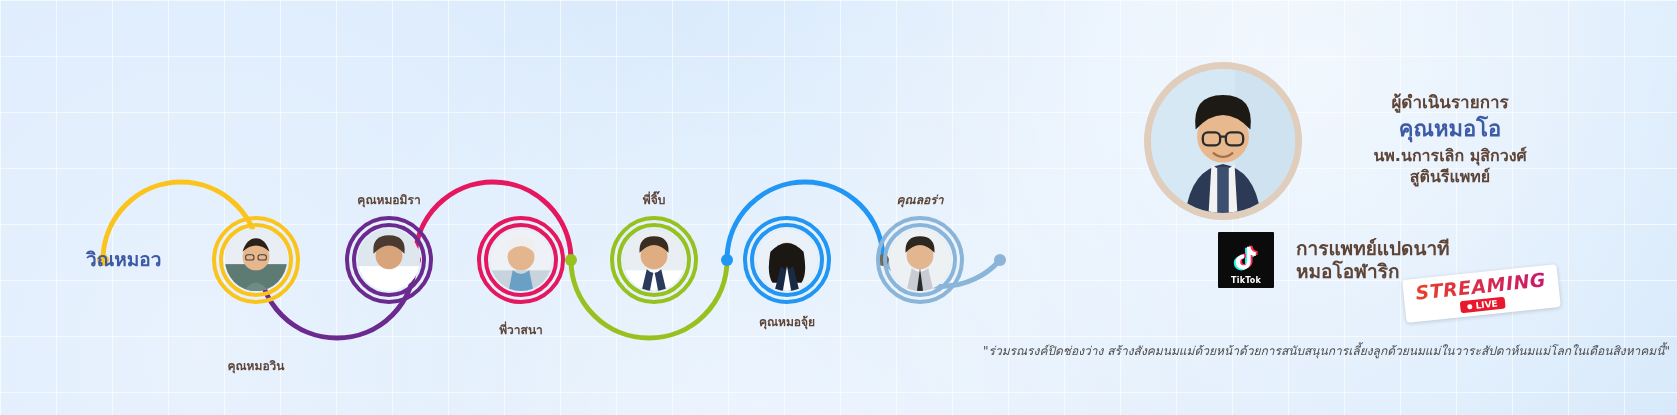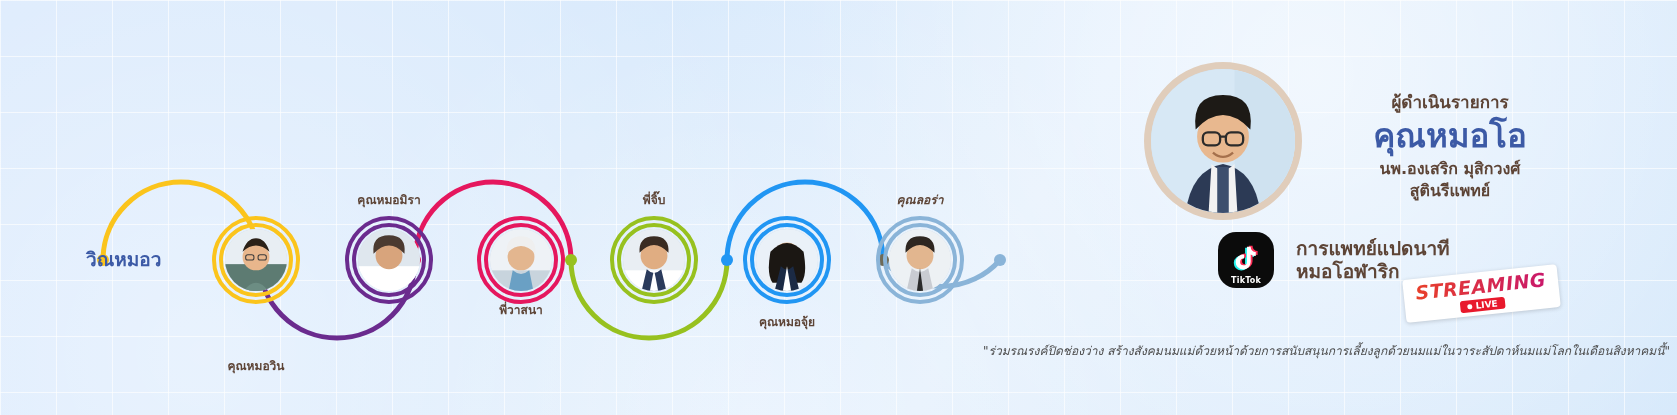--- a/index.html
+++ b/index.html
@@ -71,28 +71,28 @@
   }
 
   
   .host-photo{
     position:absolute; left:1144px; top:62px; width:158px; height:158px; border-radius:50%;
     border:7px solid #e0cdbb; overflow:hidden; background:#cfe0ee; z-index:5;
   }
   .host-photo svg{width:100%;height:100%;display:block;}
   .host-text{position:absolute; left:1305px; top:88px; width:290px; text-align:center; z-index:6;}
   .host-role{font-size:17px; color:#5d4436; font-weight:bold;}
-  .host-name{font-size:33px; color:#3c5aa6; font-weight:bold; line-height:1.25;}
+  .host-name{font-size:22px; color:#3c5aa6; font-weight:bold; line-height:1.25;}
   .host-full{font-size:16px; color:#5d4436; font-weight:bold; line-height:1.35; margin-top:2px;}
   .host-spec{font-size:16px; color:#5d4436; font-weight:bold; line-height:1.35;}
 
   
   .tiktok-row{position:absolute; left:1218px; top:232px; display:flex; align-items:center; gap:14px; z-index:6;}
   .tiktok-badge{
-    width:56px;height:56px;border-radius:18px;background:#0b0b0b;position:relative;
+    width:56px;height:56px;border-radius:1px;background:#0b0b0b;position:relative;
     display:flex;align-items:center;justify-content:center;flex-direction:column;
   }
   .tiktok-badge .tt-note{position:relative;width:30px;height:30px;margin-top:-4px;}
   .tiktok-badge .tt-label{
     position:absolute;bottom:3px;left:0;right:0;text-align:center;color:#fff;font-size:8px;font-weight:bold;letter-spacing:.2px;
   }
   .tiktok-text{font-size:19px;font-weight:bold;color:#5d4436;line-height:1.2;margin-left:8px;}
 
   .streaming-badge{
     position:absolute; left:1404px; top:272px; transform:rotate(-6deg); z-index:7;
@@ -182,21 +182,21 @@
     <div class="photo">
       <svg viewBox="0 0 60 60">
           <rect width="60" height="60" fill="#eef2f6"></rect>
         <rect x="0" y="40" width="60" height="20" fill="#c8d4dd"></rect>
         <circle cx="30" cy="27" r="13" fill="#e3b68f"></circle>
         <path d="M16 24 q14 -15 28 0 q1 -17 -14 -17 q-15 0 -14 17z" fill="#efefef"></path>
         <path d="M22 40 q8 7 16 0 l4 20 h-24z" fill="#6aa0c4"></path>
       </svg>
     </div>
   </div>
-  <div class="cap" style="left:521px; top:300px;">พี่วาสนา</div>
+  <div class="cap" style="left:521px; top:320px;">พี่วาสนา</div>
 
   <div class="avatar" style="left:654px; top:260px; width:88px; height:88px; color:#97c11f;">
     <div class="ring-outer"></div>
     <div class="ring-inner"></div>
     <div class="photo">
       <svg viewBox="0 0 60 60">
           <rect width="60" height="60" fill="#e9eef3"></rect>
         <rect x="0" y="40" width="60" height="20" fill="#ffffff"></rect>
         <circle cx="30" cy="26" r="13" fill="#e0ad82"></circle>
         <path d="M16 23 q14 -15 28 0 q1 -16 -14 -16 q-15 0 -14 16z" fill="#3b2c22"></path>
@@ -249,21 +249,21 @@
       <rect x="36" y="44" width="12" height="9" rx="3.5" fill="none" stroke="#2b2b2b" stroke-width="1.6"></rect>
       <rect x="52" y="44" width="12" height="9" rx="3.5" fill="none" stroke="#2b2b2b" stroke-width="1.6"></rect>
       <line x1="48" y1="47" x2="52" y2="47" stroke="#2b2b2b" stroke-width="1.6"></line>
       <path d="M43 58 q7 6 14 0" fill="none" stroke="#a5704c" stroke-width="1.6"></path>
     </svg>
   </div>
 
   <div class="host-text">
     <div class="host-role">ผู้ดำเนินรายการ</div>
     <div class="host-name">คุณหมอโอ</div>
-    <div class="host-full">นพ.องเสริก มุสิกวงศ์</div>
+    <div class="host-full">นพ.นการเลิก มุสิกวงศ์</div>
     <div class="host-spec">สูตินรีแพทย์</div>
   </div>
 
   <div class="tiktok-row">
     <div class="tiktok-badge">
       <svg class="tt-note" viewBox="0 0 32 32">
         <path d="M21 4h-4v16.2a3.6 3.6 0 1 1-3-3.55V12.4a8 8 0 1 0 7 7.93V12.2a9.3 9.3 0 0 0 5.4 1.7V9.6A5.4 5.4 0 0 1 21 4z" fill="#25f4ee" transform="translate(-2,1)"></path>
         <path d="M21 4h-4v16.2a3.6 3.6 0 1 1-3-3.55V12.4a8 8 0 1 0 7 7.93V12.2a9.3 9.3 0 0 0 5.4 1.7V9.6A5.4 5.4 0 0 1 21 4z" fill="#fe2c55" transform="translate(2,-1)"></path>
         <path d="M21 4h-4v16.2a3.6 3.6 0 1 1-3-3.55V12.4a8 8 0 1 0 7 7.93V12.2a9.3 9.3 0 0 0 5.4 1.7V9.6A5.4 5.4 0 0 1 21 4z" fill="#ffffff"></path>
       </svg>

